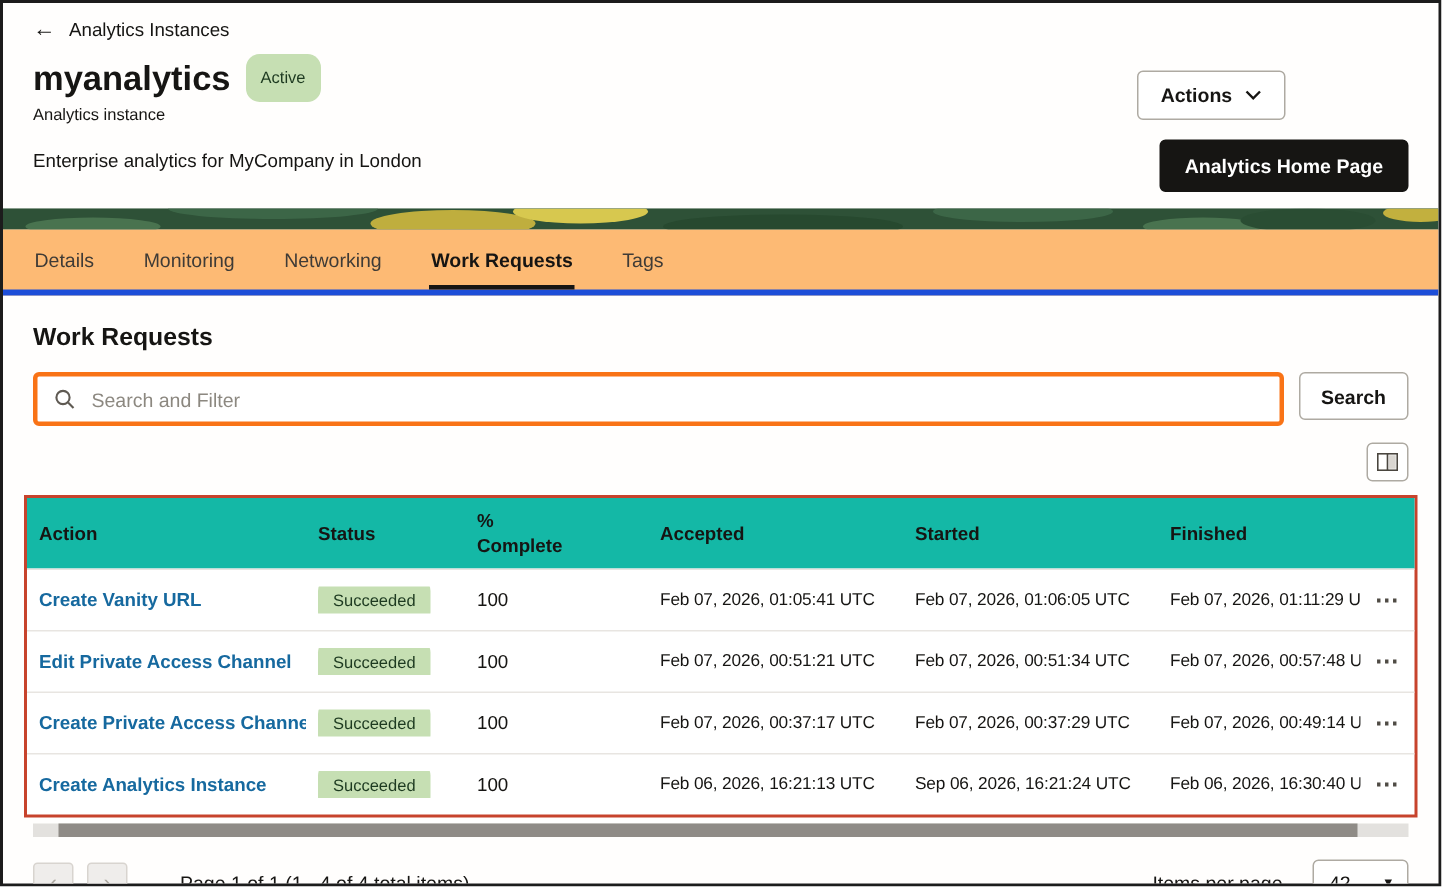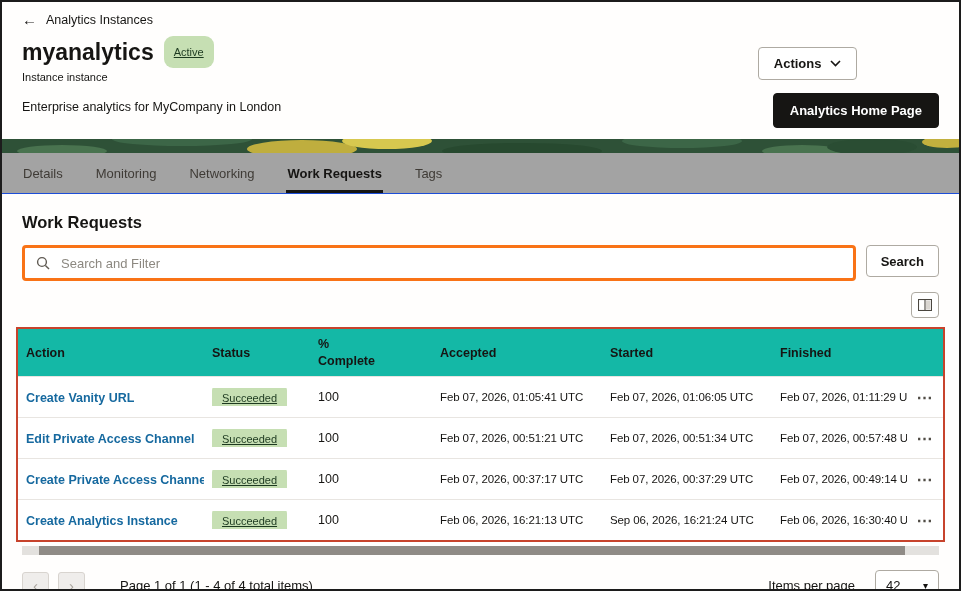--- a/index.html
+++ b/index.html
@@ -7,32 +7,32 @@
 
   
   .topbar{padding:9px 20px 0;}
   .back{display:inline-flex;align-items:center;gap:9px;font-size:12.5px;color:#161513;cursor:pointer;}
   .back-arrow{font-size:15px;line-height:1;}
 
   
   .header-row{display:flex;justify-content:space-between;align-items:flex-start;padding:7px 20px 0;}
   .title-row{display:flex;align-items:center;gap:10px;}
   h1{font-size:23px;margin:0;font-weight:700;}
-  .badge{background:#c6dfb3;color:#1d3a20;font-size:11px;padding:10px 10px;border-radius:9px;white-space:nowrap;text-decoration:underline;}
+  .badge{background:#c6dfb3;color:#1d3a20;font-size:11px;padding:10px 10px;border-radius:9px;white-space:nowrap;}
   .subtitle{font-size:11px;margin-top:3px;}
   .description{font-size:12.5px;margin-top:17px;}
   .header-actions{display:flex;gap:13px;align-items:flex-start;padding-top:11px;flex-direction:column;}
   .btn-secondary{background:#fff;border:1px solid #aeaaa2;border-radius:4px;padding:8px 15px;font-size:13px;font-weight:700;color:#161513;display:inline-flex;align-items:center;gap:9px;cursor:pointer;font-family:inherit;}
   .btn-primary{background:#161513;border:1px solid #161513;border-radius:4px;padding:9px 16px;font-size:13px;font-weight:700;color:#fff;cursor:pointer;font-family:inherit;margin-left:15px;}
 
   
   .banner{height:14px;margin-top:11px;background:#2e5137;overflow:hidden;line-height:0;}
 
   
-  .tabs{display:flex;gap:31px;padding:0 20px;border-bottom:1px solid #1d4ed8;background:#a3a3a3;}
+  .tabs{display:flex;gap:31px;padding:0 20px;border-bottom:4px solid #1d4ed8;background:#fdba74;}
   .tab{padding:13px 1px 9px;font-size:13px;color:#3f3b36;cursor:pointer;border-bottom:3px solid transparent;}
   .tab.active{font-weight:700;color:#161513;border-bottom-color:#161513;}
 
   
   h2{font-size:16.5px;margin:19px 20px 13px;font-weight:700;}
   .search-row{display:flex;gap:10px;margin:0 20px;}
   .search-box{flex:1;display:flex;align-items:center;gap:9px;border:3px solid #f97316;border-radius:4px;padding:0 11px;height:30px;background:#fff;}
   .search-box input{border:none;outline:none;flex:1;font-size:13px;font-family:inherit;color:#161513;background:transparent;}
   .search-box input::placeholder{color:#8c8880;}
   .search-btn{padding:6px 14px;height:32px;}
@@ -76,21 +76,21 @@
       <span>Analytics Instances</span>
     </span>
   </div>
 
   <div class="header-row">
     <div>
       <div class="title-row">
         <h1>myanalytics</h1>
         <span class="badge">Active</span>
       </div>
-      <div class="subtitle">Instance instance</div>
+      <div class="subtitle">Analytics instance</div>
       <div class="description">Enterprise analytics for MyCompany in London</div>
     </div>
     <div class="header-actions">
       <button class="btn-secondary">
         <span>Actions</span>
         <svg width="11" height="7" viewBox="0 0 11 7">
             <path d="M1 1l4.5 4.5L10 1" stroke="#161513" stroke-width="1.6" fill="none"></path>
           </svg>
       </button>
       <button class="btn-primary">Analytics Home Page</button>

